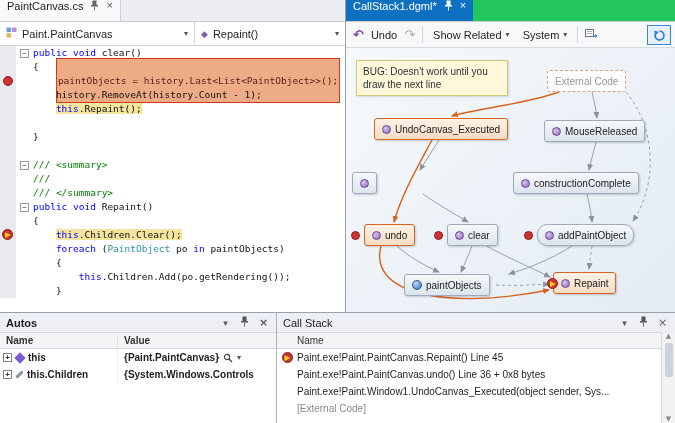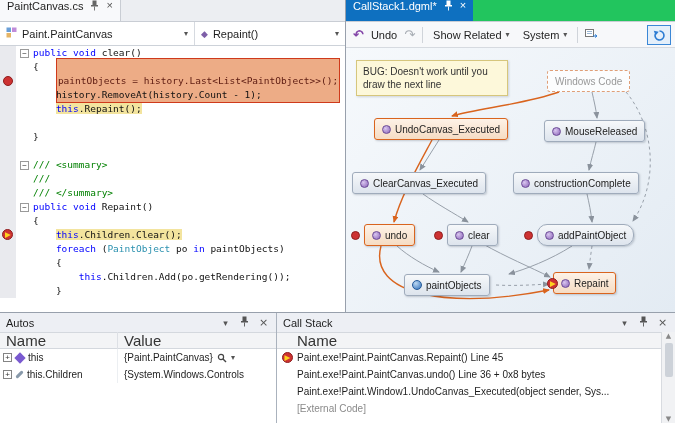--- a/index.html
+++ b/index.html
@@ -59,25 +59,25 @@
   .gnode.highlight{border-color:#d9641e;background:linear-gradient(#fdf2e7,#f6dcc3);}
   .gnode.external{border:1px dashed #df9f78;background:rgba(255,255,255,.8);color:#999;box-shadow:none;}
   .evicon{width:9px;height:9px;border-radius:50%;background:radial-gradient(circle at 35% 35%,#d9c6ef,#8a63b8);border:1px solid #6b4a96;flex:none;}
   .dataicon{width:10px;height:10px;border-radius:50%;background:radial-gradient(circle at 35% 30%,#bcd8f2,#2f6fba);border:1px solid #235a99;flex:none;}
   .node-bp{position:absolute;left:-14px;top:6px;width:9px;height:9px;border-radius:50%;background:#cd3232;border:1px solid #8f1d1d;}
   .gcur{position:absolute;left:-7px;top:5px;}
   .gnote{position:absolute;left:10px;top:12px;width:152px;background:#fdf8da;border:1px solid #d6c67c;padding:4px 6px;font-size:10px;line-height:13px;color:#333;box-shadow:1px 1px 2px rgba(60,70,90,.2);}
 
   
   .bottom{position:absolute;left:0;top:312px;width:675px;height:111px;border-top:1px solid #98a0ac;background:#edeff4;}
-  .autos{position:absolute;left:0;top:0;width:276px;height:110px;}
+  .autos{position:absolute;left:0;top:0;width:276px;height:110px;font-weight:bold;}
   .callstack{position:absolute;left:276px;top:0;width:399px;height:110px;border-left:1px solid #aab2bd;}
   .panel-title{height:19px;display:flex;align-items:center;gap:6px;padding:0 6px;font-size:11px;background:#edeff4;}
   .ticon{width:13px;text-align:center;color:#555;font-size:9px;font-family:"DejaVu Sans",sans-serif;}
-  .grid-head{height:17px;display:flex;background:#f3f4f6;border-top:1px solid #d4d8de;border-bottom:1px solid #d4d8de;font-size:15px;color:#333;align-items:center;}
+  .grid-head{height:17px;display:flex;background:#f3f4f6;border-top:1px solid #d4d8de;border-bottom:1px solid #d4d8de;font-size:10px;color:#333;align-items:center;}
   .grid-body{background:#fff;height:74px;overflow:hidden;}
   .hn{width:118px;padding-left:6px;border-right:1px solid #dde0e5;}
   .hv{flex:1;padding-left:6px;}
   .arow{display:flex;height:17px;align-items:center;font-size:10px;}
   .acol-name{width:118px;display:flex;align-items:center;gap:3px;padding-left:3px;border-right:1px solid #eceff2;height:17px;}
   .acol-val{flex:1;display:flex;align-items:center;gap:4px;padding-left:6px;height:17px;}
   .expbox{width:9px;height:9px;border:1px solid #848484;background:#fff;font-size:8px;line-height:7px;text-align:center;color:#333;flex:none;}
   .objicon{width:8px;height:8px;background:#7a5ad0;transform:rotate(45deg);flex:none;margin:0 1px;}
   .propicon{width:9px;height:9px;flex:none;position:relative;}
   .propicon::before{content:"";position:absolute;left:0;top:3px;width:9px;height:3px;background:#8899aa;border-radius:2px;transform:rotate(-45deg);}
@@ -293,33 +293,32 @@
           <path d="M51,198 C62,208 79,218 93,224" class="edge gray" marker-end="url(#ah-g)"></path>
           <path d="M126,198 C123,206 119,215 115,224" class="edge gray" marker-end="url(#ah-g)"></path>
           <path d="M226,198 C204,212 180,221 163,226" class="edge gray" marker-end="url(#ah-g)"></path>
           <path d="M137,196 C160,209 184,219 204,229" class="edge gray" marker-end="url(#ah-g)"></path>
           <path d="M246,198 C245,205 244,212 243,221" class="edge gray dashed" marker-end="url(#ah-g)"></path>
           <path d="M150,237 C168,238 185,237 203,236" class="edge gray dashed" marker-end="url(#ah-g)"></path>
           <path d="M35,198 C22,246 100,262 203,242" class="edge orange" marker-end="url(#ah-o)"></path>
         </svg>
       <div id="graph-nodes">
           <div class="gnode external" style="left: 201px; top: 22px;">
-            <span class="glabel">Windows Code</span>
+            <span class="glabel">External Code</span>
           </div>
           <div class="gnode highlight" style="left: 28px; top: 70px;">
             <span class="evicon"></span>
             <span class="glabel">UndoCanvas_Executed</span>
           </div>
           <div class="gnode normal" style="left: 198px; top: 72px;">
             <span class="evicon"></span>
             <span class="glabel">MouseReleased</span>
           </div>
           <div class="gnode normal" style="left: 6px; top: 124px;">
             <span class="evicon"></span>
-            <span class="glabel">ClearCanvas_Executed</span>
           </div>
           <div class="gnode normal" style="left: 167px; top: 124px;">
             <span class="evicon"></span>
             <span class="glabel">constructionComplete</span>
           </div>
           <div class="gnode highlight" style="left: 18px; top: 176px;">
             <span class="node-bp"></span>
             <span class="evicon"></span>
             <span class="glabel">undo</span>
           </div>

